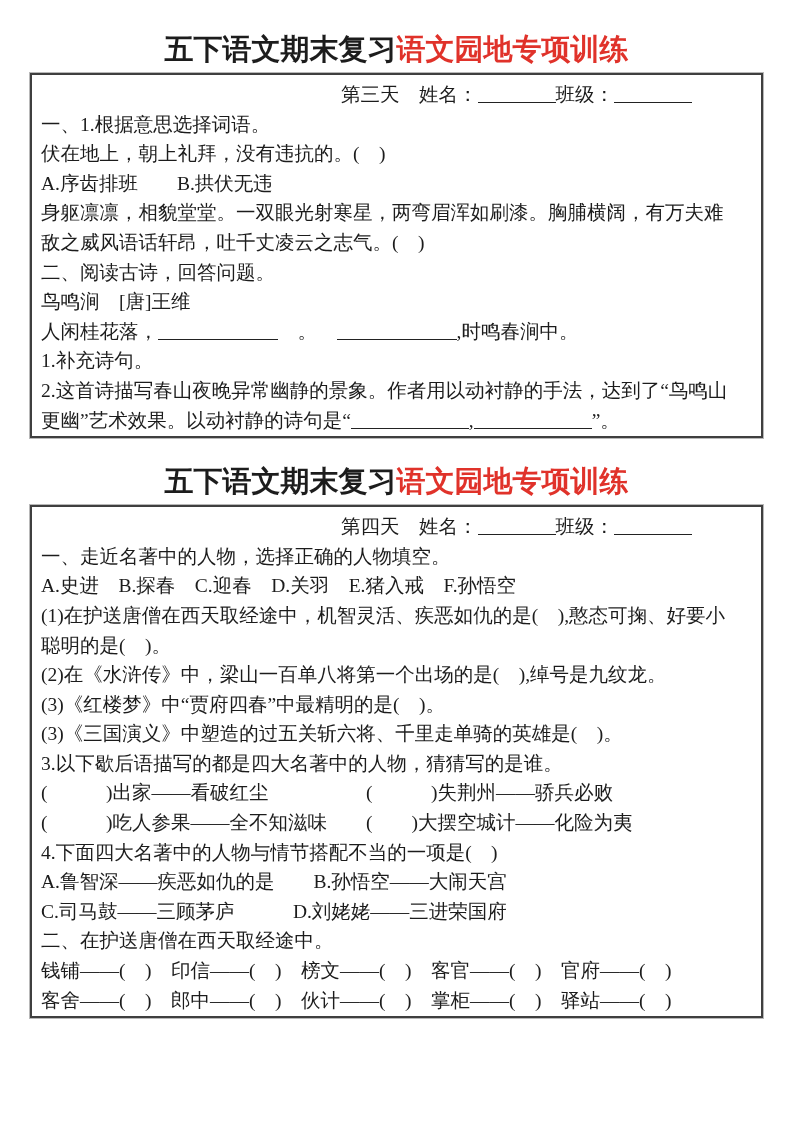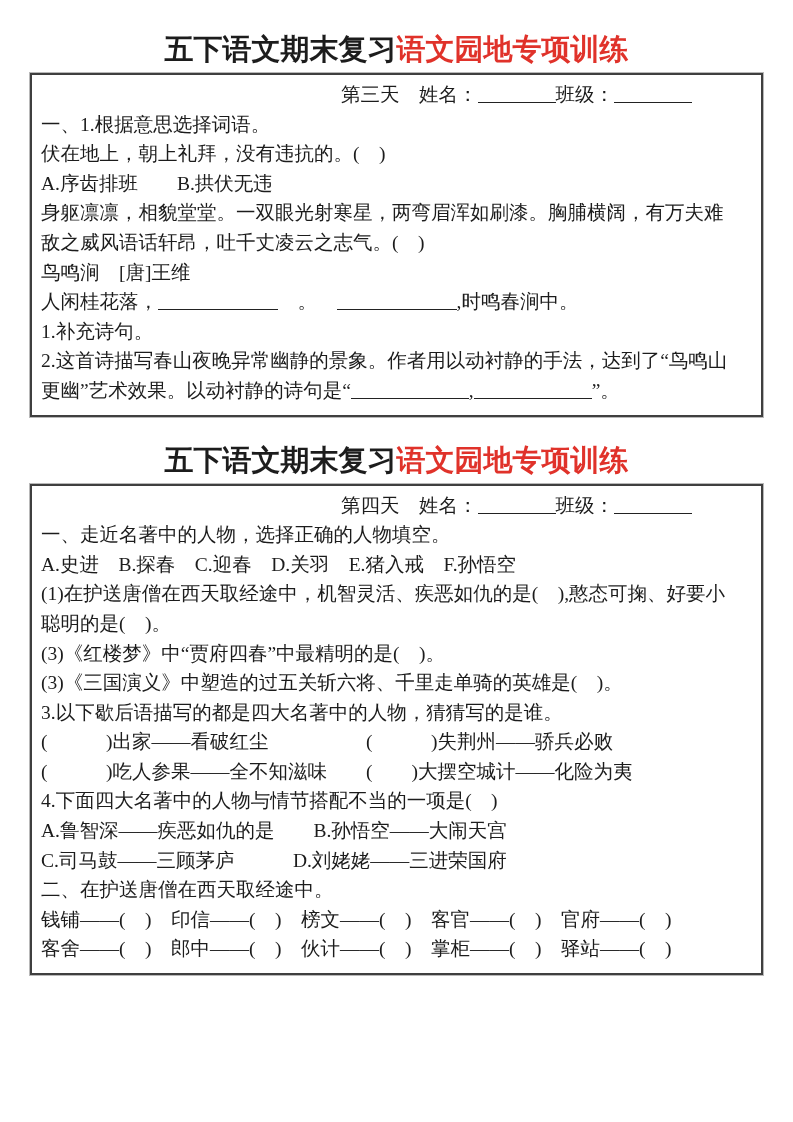--- a/index.html
+++ b/index.html
@@ -21,21 +21,21 @@
     font-size:29px;
     line-height:35px;
     font-weight:700;
     letter-spacing:0px;
     white-space:nowrap;
   }
   .box{
     border:2px solid #3f3f3f;
     outline:1px solid #b8b8b8;
     background:#ffffff;
-    padding:5px 9px 9px 9px;
+    padding:5px 9px 1px 9px;
   }
   .line{
     font-size:19.5px;
     line-height:29.6px;
     white-space:nowrap;
     overflow:hidden;
   }
   .line.center{}
   .line.head{padding-left:300px;}
   .blank{
@@ -52,36 +52,38 @@
 
   <section class="section">
     <h1 class="title"><span>五下语文期末复习</span><span class="red" style="color: rgb(224, 50, 42);">语文园地专项训练</span></h1>
     <div class="box" style="border-color: rgb(63, 63, 63);">
         <div class="line head"><span>第三天　姓名：</span><span class="blank" style="width: 78px;"></span><span>班级：</span><span class="blank" style="width: 78px;"></span></div>
         <div class="line"><span>一、1.根据意思选择词语。</span></div>
         <div class="line"><span>伏在地上，朝上礼拜，没有违抗的。(　)</span></div>
         <div class="line"><span>A.序齿排班　　B.拱伏无违</span></div>
         <div class="line"><span>身躯凛凛，相貌堂堂。一双眼光射寒星，两弯眉浑如刷漆。胸脯横阔，有万夫难</span></div>
         <div class="line"><span>敌之威风语话轩昂，吐千丈凌云之志气。(　)</span></div>
+        <div class="line"><span>二、阅读古诗，回答问题。</span></div>
         <div class="line center"><span>鸟鸣涧　[唐]王维</span></div>
         <div class="line"><span>人闲桂花落，</span><span class="blank" style="width: 120px;"></span><span>　。　</span><span class="blank" style="width: 120px;"></span><span>,时鸣春涧中。</span></div>
         <div class="line"><span>1.补充诗句。</span></div>
         <div class="line"><span>2.这首诗描写春山夜晚异常幽静的景象。作者用以动衬静的手法，达到了“鸟鸣山</span></div>
         <div class="line"><span>更幽”艺术效果。以动衬静的诗句是“</span><span class="blank" style="width: 118px;"></span><span>,</span><span class="blank" style="width: 118px;"></span><span>”。</span></div>
       </div>
   </section>
 
   <section class="section">
     <h1 class="title"><span>五下语文期末复习</span><span class="red" style="color: rgb(224, 50, 42);">语文园地专项训练</span></h1>
     <div class="box" style="border-color: rgb(63, 63, 63);">
         <div class="line head"><span>第四天　姓名：</span><span class="blank" style="width: 78px;"></span><span>班级：</span><span class="blank" style="width: 78px;"></span></div>
         <div class="line"><span>一、走近名著中的人物，选择正确的人物填空。</span></div>
         <div class="line"><span>A.史进　B.探春　C.迎春　D.关羽　E.猪入戒　F.孙悟空</span></div>
         <div class="line"><span>(1)在护送唐僧在西天取经途中，机智灵活、疾恶如仇的是(　),憨态可掬、好要小</span></div>
         <div class="line"><span>聪明的是(　)。</span></div>
+        <div class="line"><span>(2)在《水浒传》中，梁山一百单八将第一个出场的是(　),绰号是九纹龙。</span></div>
         <div class="line"><span>(3)《红楼梦》中“贾府四春”中最精明的是(　)。</span></div>
         <div class="line"><span>(3)《三国演义》中塑造的过五关斩六将、千里走单骑的英雄是(　)。</span></div>
         <div class="line"><span>3.以下歇后语描写的都是四大名著中的人物，猜猜写的是谁。</span></div>
         <div class="line"><span>(　　　)出家——看破红尘　　　　　(　　　)失荆州——骄兵必败</span></div>
         <div class="line"><span>(　　　)吃人参果——全不知滋味　　(　　)大摆空城计——化险为夷</span></div>
         <div class="line"><span>4.下面四大名著中的人物与情节搭配不当的一项是(　)</span></div>
         <div class="line"><span>A.鲁智深——疾恶如仇的是　　B.孙悟空——大闹天宫</span></div>
         <div class="line"><span>C.司马鼓——三顾茅庐　　　D.刘姥姥——三进荣国府</span></div>
         <div class="line"><span>二、在护送唐僧在西天取经途中。</span></div>
         <div class="line"><span>钱铺——(　)　印信——(　)　榜文——(　)　客官——(　)　官府——(　)</span></div>

